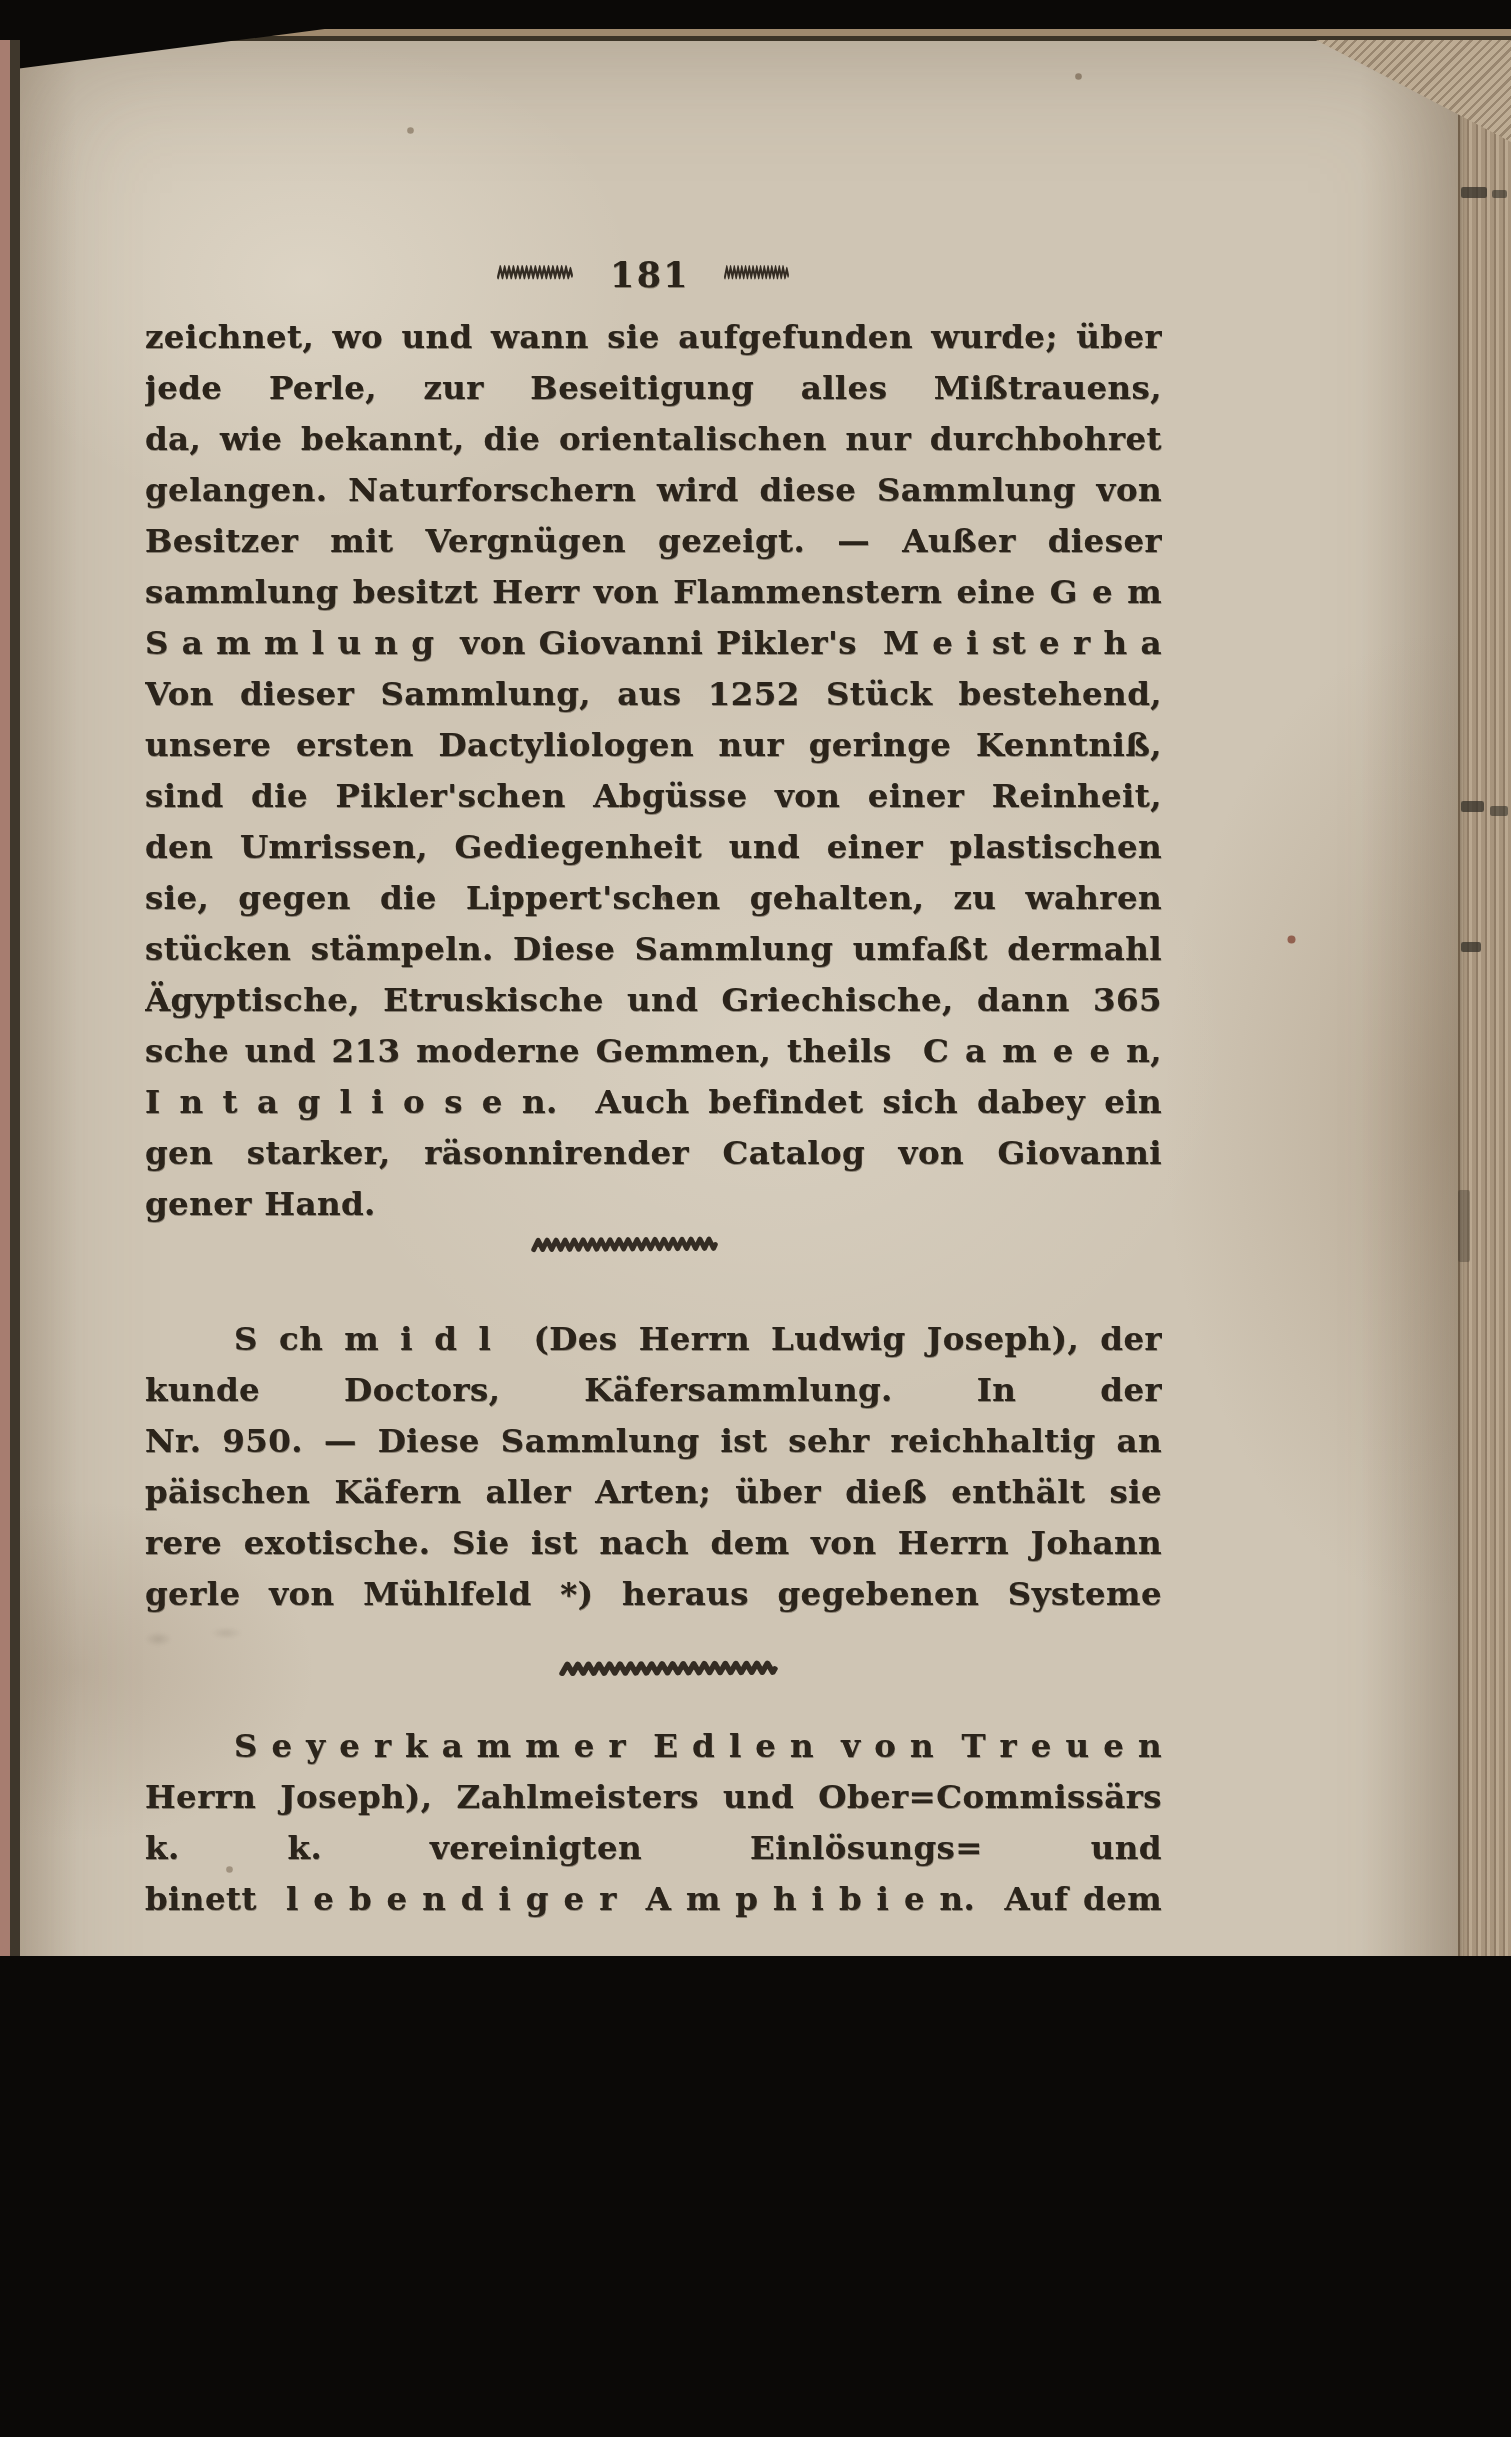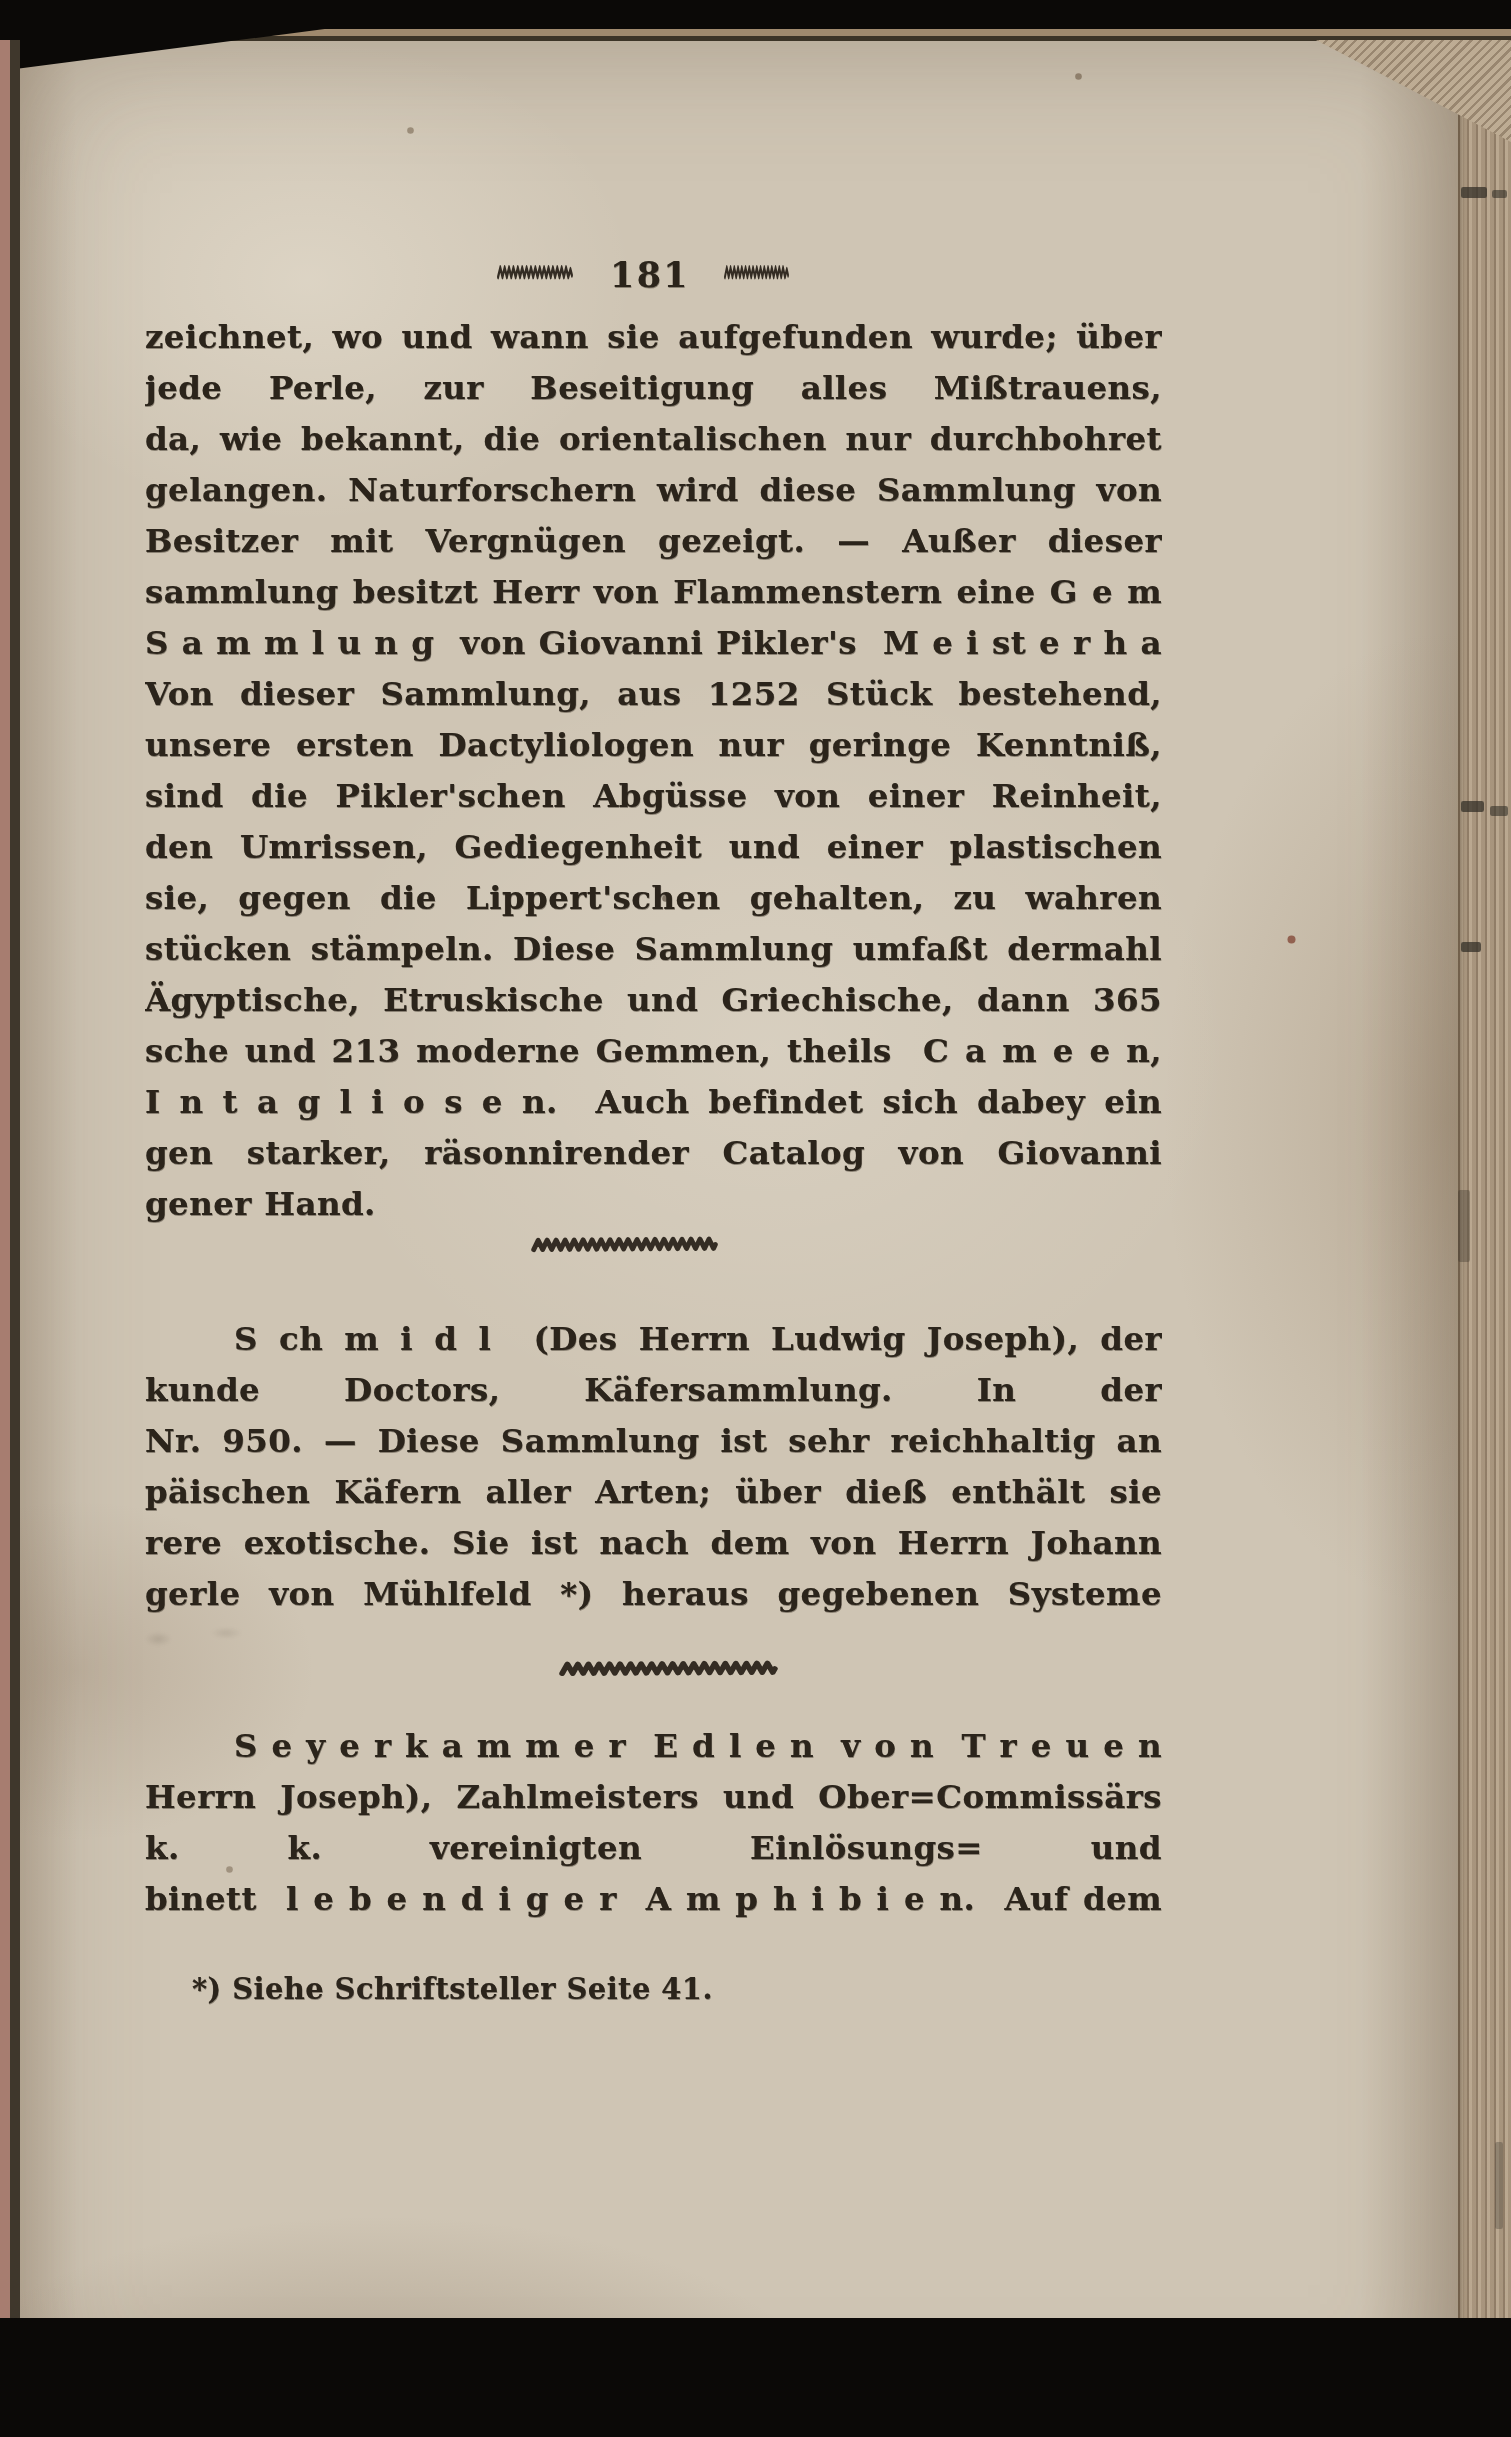--- a/index.html
+++ b/index.html
@@ -1,17 +1,17 @@
 <!DOCTYPE html>
 <html style="font-size:12px"><head>
 <meta charset="utf-8">
 <style>
   html,body{margin:0;padding:0;background:#0b0907;}
   #canvas{
-    position:relative;width:1511px;height:2318px;overflow:hidden;
+    position:relative;width:1511px;height:1956px;overflow:hidden;
     background:#a16207;
     font-family:"DejaVu Serif","Liberation Serif",serif;
   }
   
   .paper{
     position:absolute;left:19px;top:40px;width:1442px;height:2398px;
     background-color:#cfc5b4;
     background-image:
       radial-gradient(ellipse 529px 393px at 20% 10%, rgba(255,250,238,0.28), rgba(255,250,238,0) 62%),
       radial-gradient(ellipse 718px 589px at 52% 42%, rgba(255,252,244,0.18), rgba(255,252,244,0) 65%),

